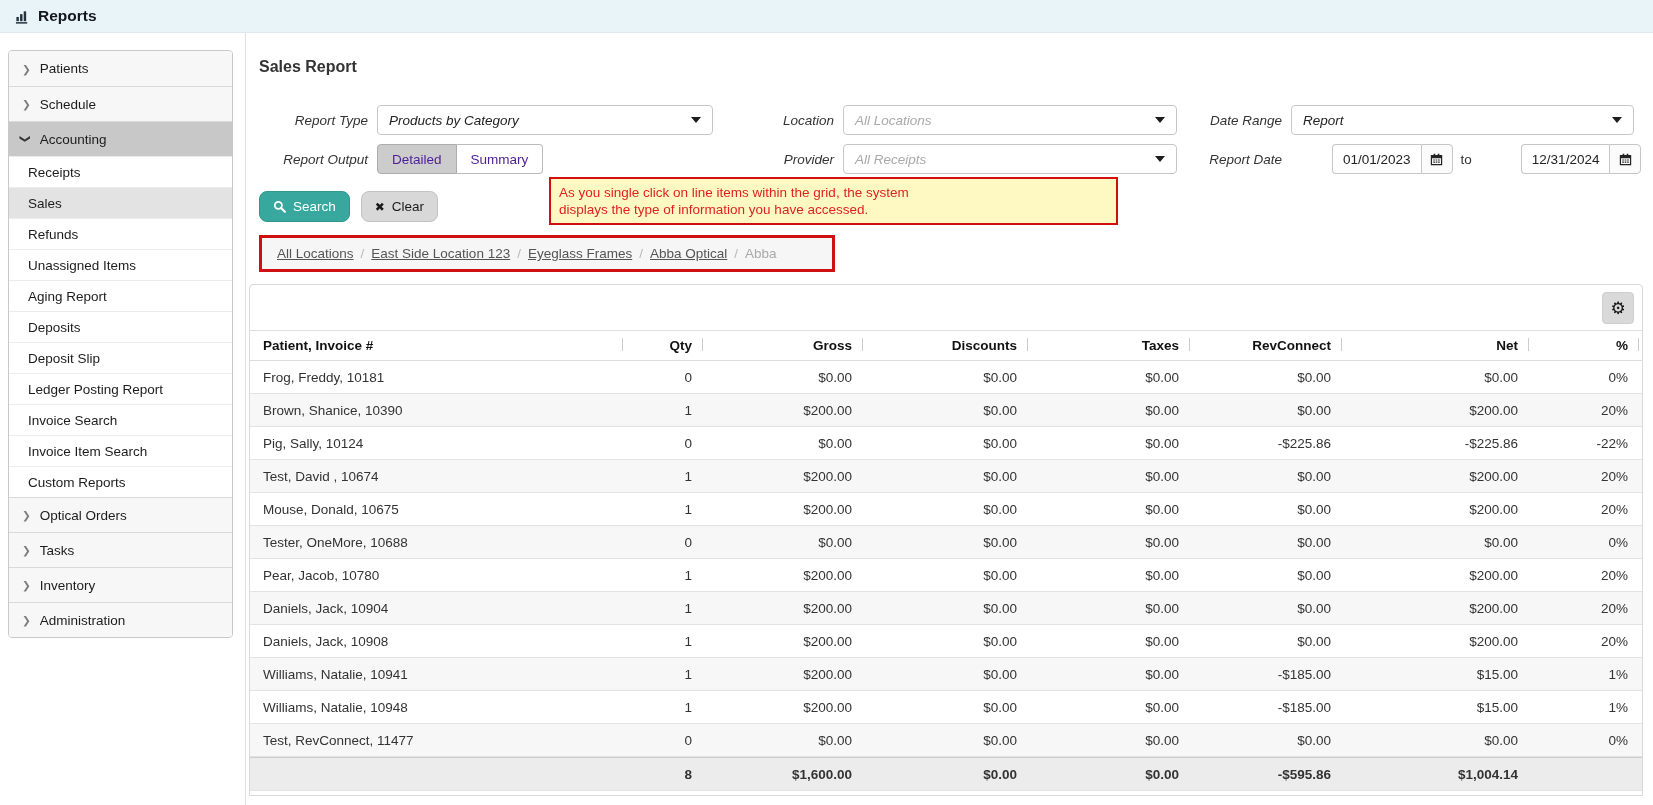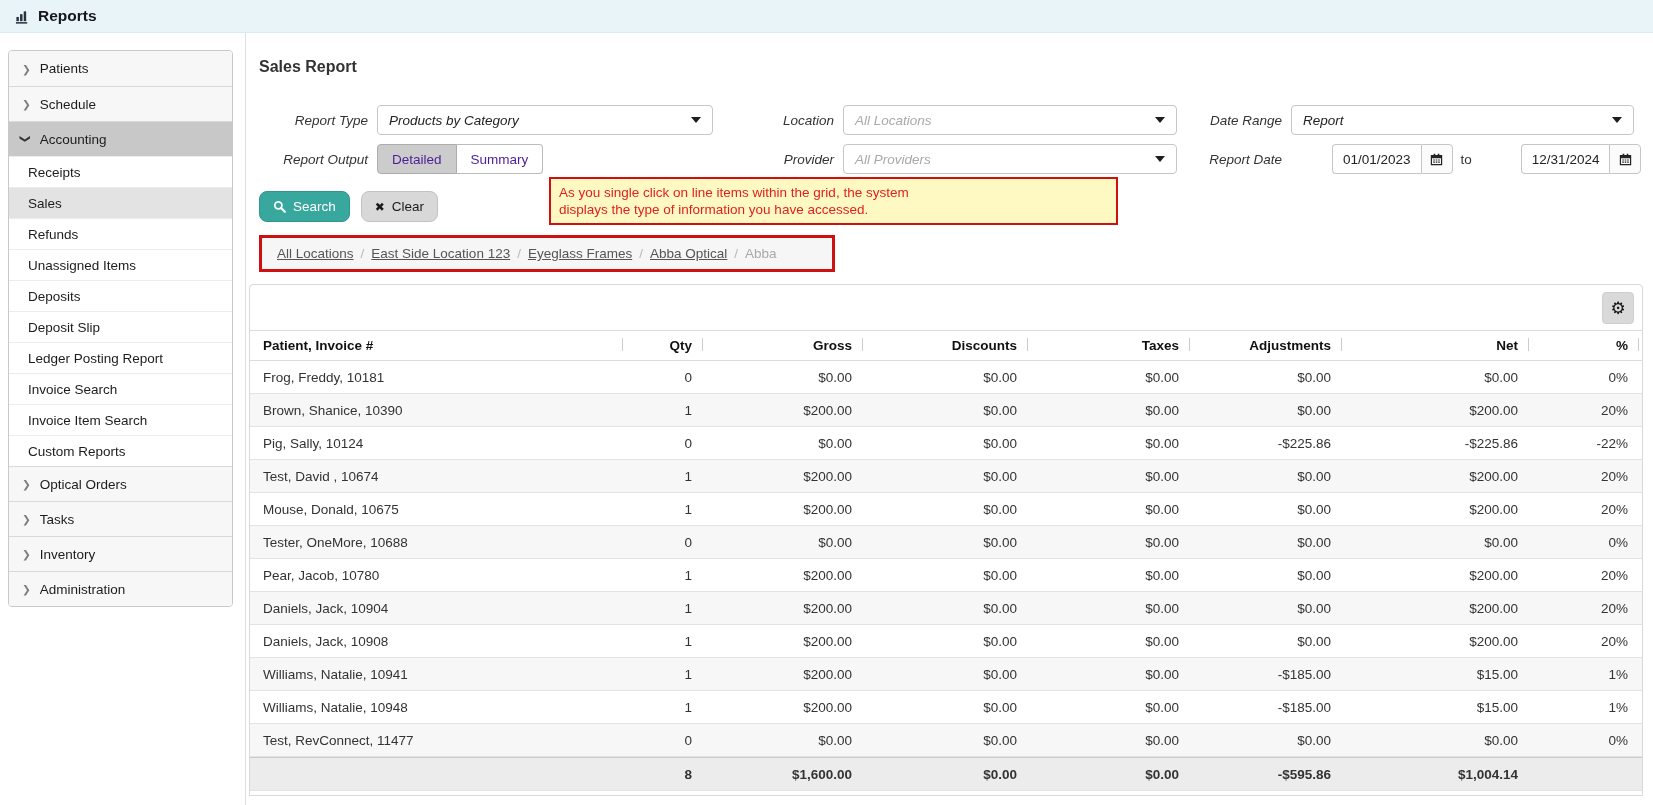--- a/index.html
+++ b/index.html
@@ -132,20 +132,23 @@
     <div class="sb-sub selected">
       <span>Sales</span>
     </div>
     <div class="sb-sub">
       <span>Refunds</span>
     </div>
     <div class="sb-sub">
       <span>Unassigned Items</span>
     </div>
     <div class="sb-sub">
+      <span>Aging Report</span>
+    </div>
+    <div class="sb-sub">
       <span>Deposits</span>
     </div>
     <div class="sb-sub">
       <span>Deposit Slip</span>
     </div>
     <div class="sb-sub">
       <span>Ledger Posting Report</span>
     </div>
     <div class="sb-sub">
       <span>Invoice Search</span>
@@ -197,21 +200,21 @@
 
     <span class="flabel">Report Output</span>
     <div>
       <div class="toggle">
         <span class="tbtn active">Detailed</span>
         <span class="tbtn">Summary</span>
       </div>
     </div>
     <span class="flabel">Provider</span>
     <div class="select">
-      <span class="ph">All Providers</span>
+      <span class="ph">All Receipts</span>
       <span class="caret"></span>
     </div>
     <span class="flabel">Report Date</span>
     <div class="dates">
       <div class="dgroup">
         <div class="dinput">01/01/2023</div>
         <div class="dbtn">
           <span style="display:flex;">
             <svg viewBox="0 0 16 16" width="13" height="13">
                 <path fill="#222" fill-rule="evenodd" d="M4.5 1h2v1.5h3V1h2v1.5H15V15H1V2.5h3.5V1zM2.5 6.5v7h11v-7h-11z"></path>
@@ -271,21 +274,21 @@
         <span>⚙</span>
       </div>
     </div>
     <div class="thead" style="display: block;">
         <div class="trh" style="display: flex; flex: 1 1 0%;">
           <span class="th c0">Patient, Invoice #</span>
           <span class="th c1 num">Qty</span>
           <span class="th c2 num">Gross</span>
           <span class="th c3 num">Discounts</span>
           <span class="th c4 num">Taxes</span>
-          <span class="th c5 num">Adjustments</span>
+          <span class="th c5 num">RevConnect</span>
           <span class="th c6 num">Net</span>
           <span class="th c7 num">%</span>
         </div>
       </div>
     <div class="tbody">
         <div class="tr">
           <span class="td c0">Frog, Freddy, 10181</span>
           <span class="td c1 num">0</span>
           <span class="td c2 num">$0.00</span>
           <span class="td c3 num">$0.00</span>

